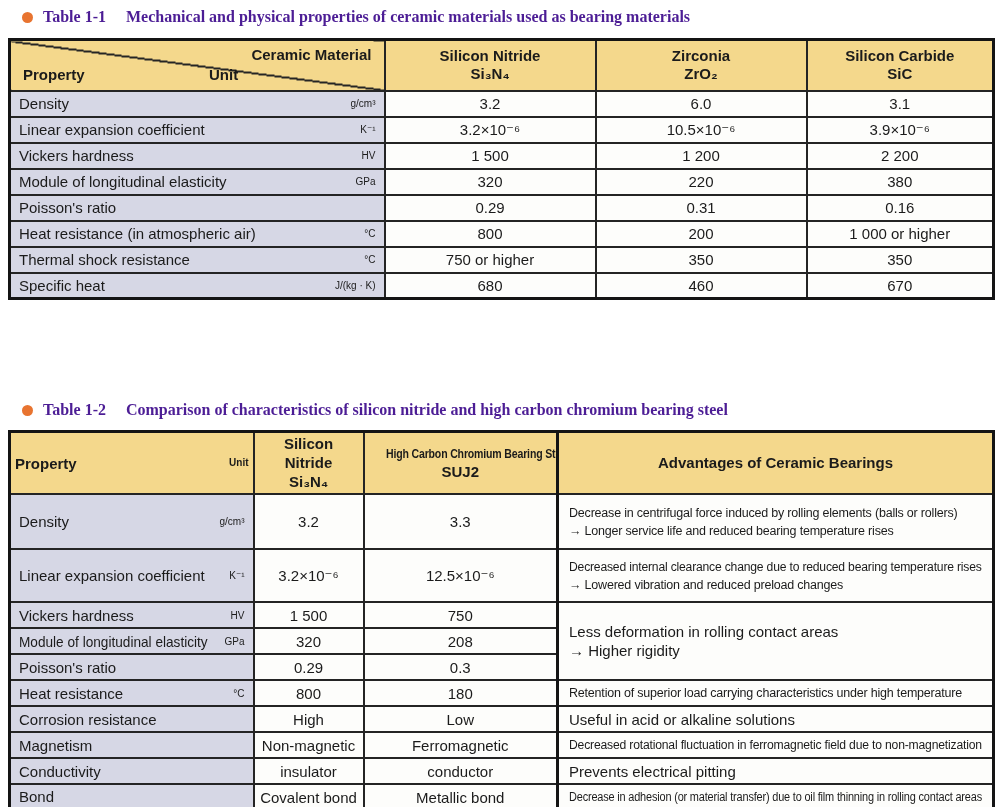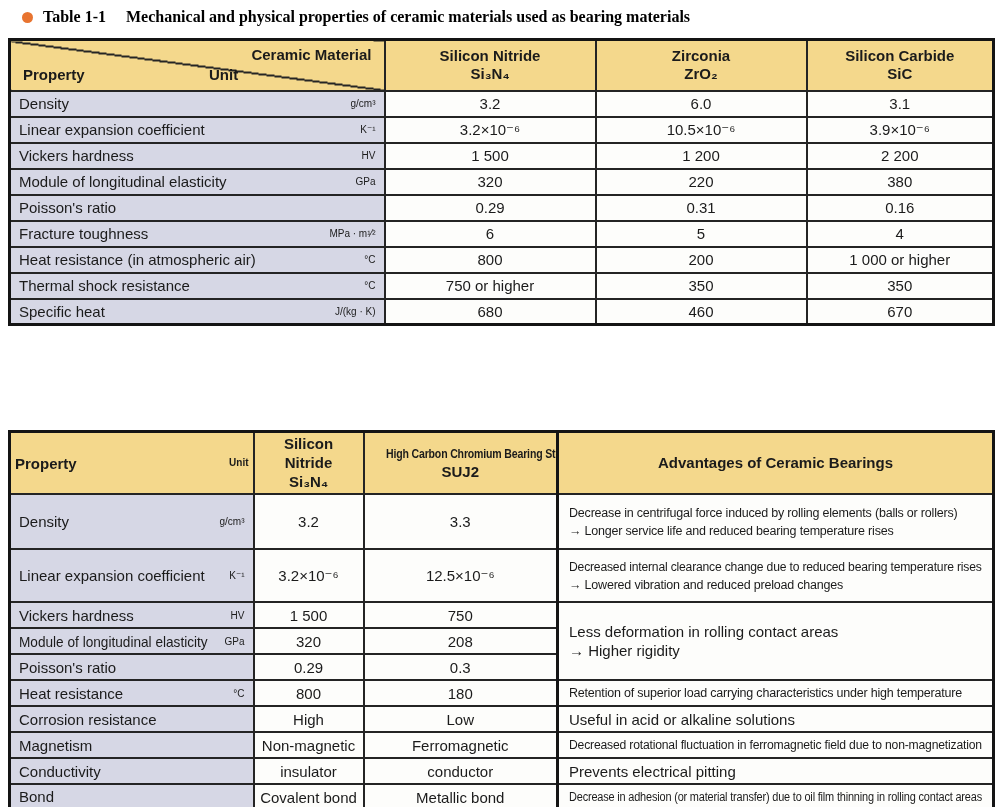--- a/index.html
+++ b/index.html
@@ -8,21 +8,21 @@
     width:1000px; height:807px;
     font-family:"Liberation Sans","DejaVu Sans",sans-serif;
     color:#1b1b1b;
   }
   .page { position:relative; width:1000px; height:807px; overflow:hidden; background:#fff; }
 
   
   .tbl-title {
     position:absolute; left:22px; display:flex; align-items:center;
     font-family:"Liberation Serif","DejaVu Serif",serif;
-    font-weight:bold; font-size:16px; color:#000000;
+    font-weight:bold; font-size:16px; color:#4c1d95;
   }
   #title1 { top:8px; }
   #title2 { top:401px; }
   .bullet {
     width:11px; height:11px; border-radius:50%;
     background:#e87430; margin-right:10px; flex:0 0 auto;
   }
   .tlabel { margin-right:20px; white-space:nowrap; }
   .ttext  { white-space:nowrap; }
 
@@ -170,31 +170,20 @@
               <span class="unit"></span>
             </div>
           </td>
           <td class="val">0.29</td>
           <td class="val">0.31</td>
           <td class="val">0.16</td>
         </tr>
         <tr>
           <td class="pu-cell">
             <div class="pu">
-              <span class="prop"><span class="fitline">Fracture toughness</span></span>
-              <span class="unit">MPa · m¹⁄²</span>
-            </div>
-          </td>
-          <td class="val">6</td>
-          <td class="val">5</td>
-          <td class="val">4</td>
-        </tr>
-        <tr>
-          <td class="pu-cell">
-            <div class="pu">
               <span class="prop"><span class="fitline">Heat resistance (in atmospheric air)</span></span>
               <span class="unit">°C</span>
             </div>
           </td>
           <td class="val">800</td>
           <td class="val">200</td>
           <td class="val">1 000 or higher</td>
         </tr>
         <tr>
           <td class="pu-cell">
@@ -214,20 +203,25 @@
               <span class="unit">J/(kg · K)</span>
             </div>
           </td>
           <td class="val">680</td>
           <td class="val">460</td>
           <td class="val">670</td>
         </tr>
       </tbody>
   </table>
 
+  <div class="tbl-title" id="title2">
+    <span class="bullet"></span>
+    <span class="tlabel">Table 1-2</span>
+    <span class="ttext">Comparison of characteristics of silicon nitride and high carbon chromium bearing steel</span>
+  </div>
 
   <table id="t2">
     <colgroup>
       <col style="width:244px">
         <col style="width:110px">
         <col style="width:194px">
         <col style="width:436px">
     </colgroup>
     <thead>
       <tr>

